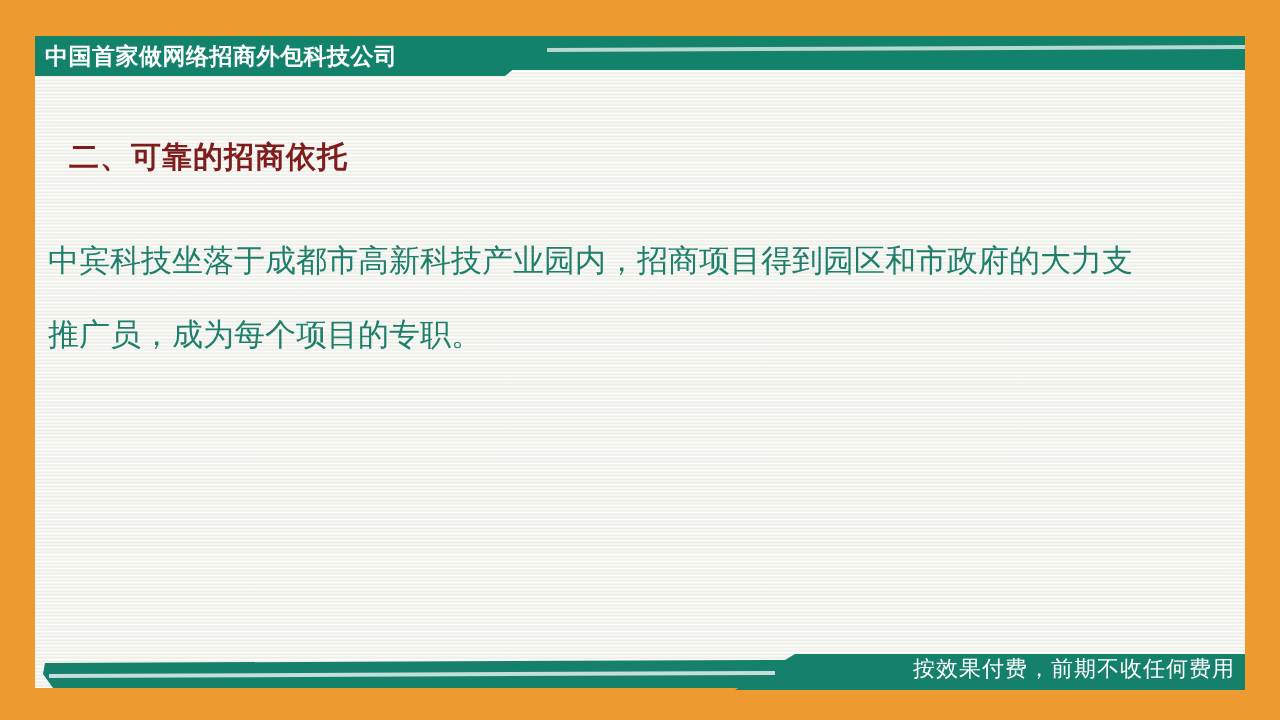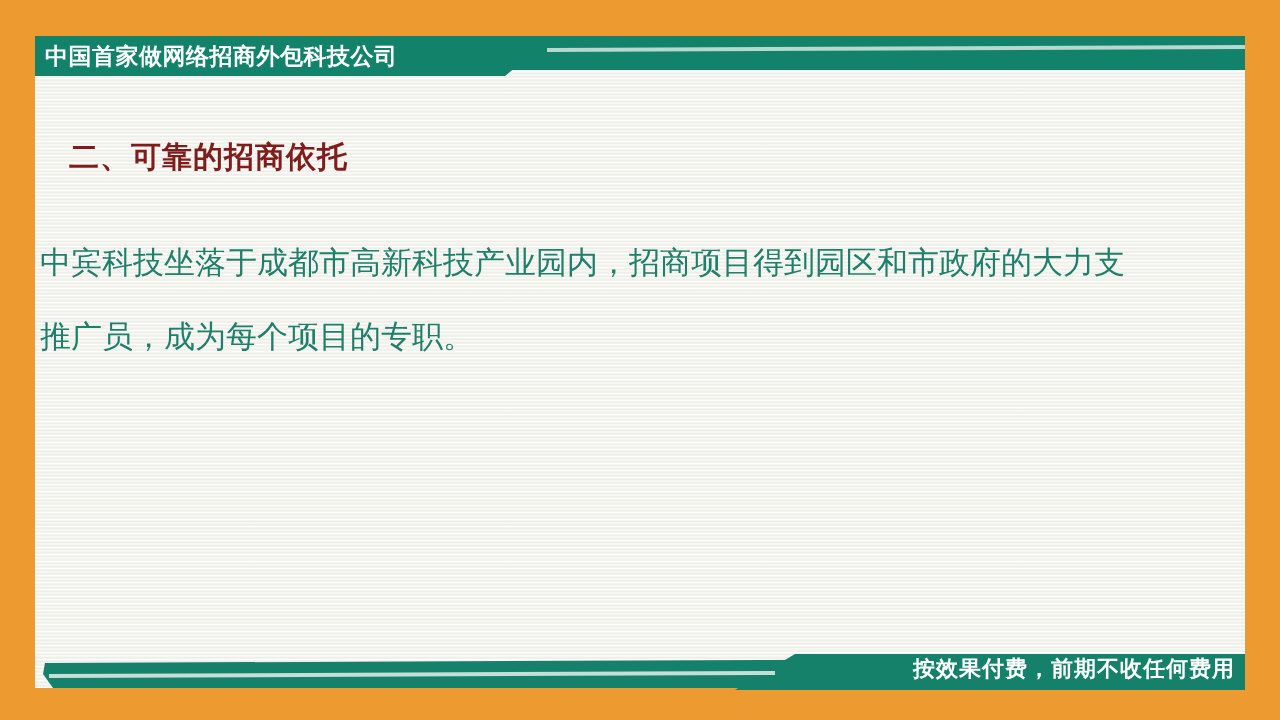--- a/index.html
+++ b/index.html
@@ -78,21 +78,21 @@
   }
   #footer-text {
     position: absolute;
     right: 45px;
     top: 651px;
     height: 36px;
     display: flex;
     align-items: center;
     color: #FFFFFF;
     font-size: 22px;
-    font-weight: bold;
+    font-weight: normal;
     letter-spacing: 1px;
     white-space: nowrap;
     font-family: "DejaVu Sans", "Liberation Sans", sans-serif;
   }
 
   
   #section-title {
     position: absolute;
     left: 60px;
     top: 137px;
@@ -101,29 +101,29 @@
     font-weight: bold;
     letter-spacing: 1px;
     white-space: nowrap;
     font-family: "DejaVu Sans", "Liberation Sans", sans-serif;
     margin-left: 9px;
   }
 
   
   #body-copy {
     position: absolute;
-    left: 40px;
+    left: 48px;
     top: 226px;
     width: 1135px;
     color: #1F7F6B;
     font-size: 31px;
     line-height: 74px;
     text-align: justify;
     text-align-last: left;
-    font-family: Liberation Serif, serif;
+    font-family: Liberation Mono, monospace;
   }
   #body-copy .ln { display: block; white-space: nowrap; }
 </style>
 </head>
 <body>
 
 <div id="slide">
 
   <div id="panel"></div>
 

